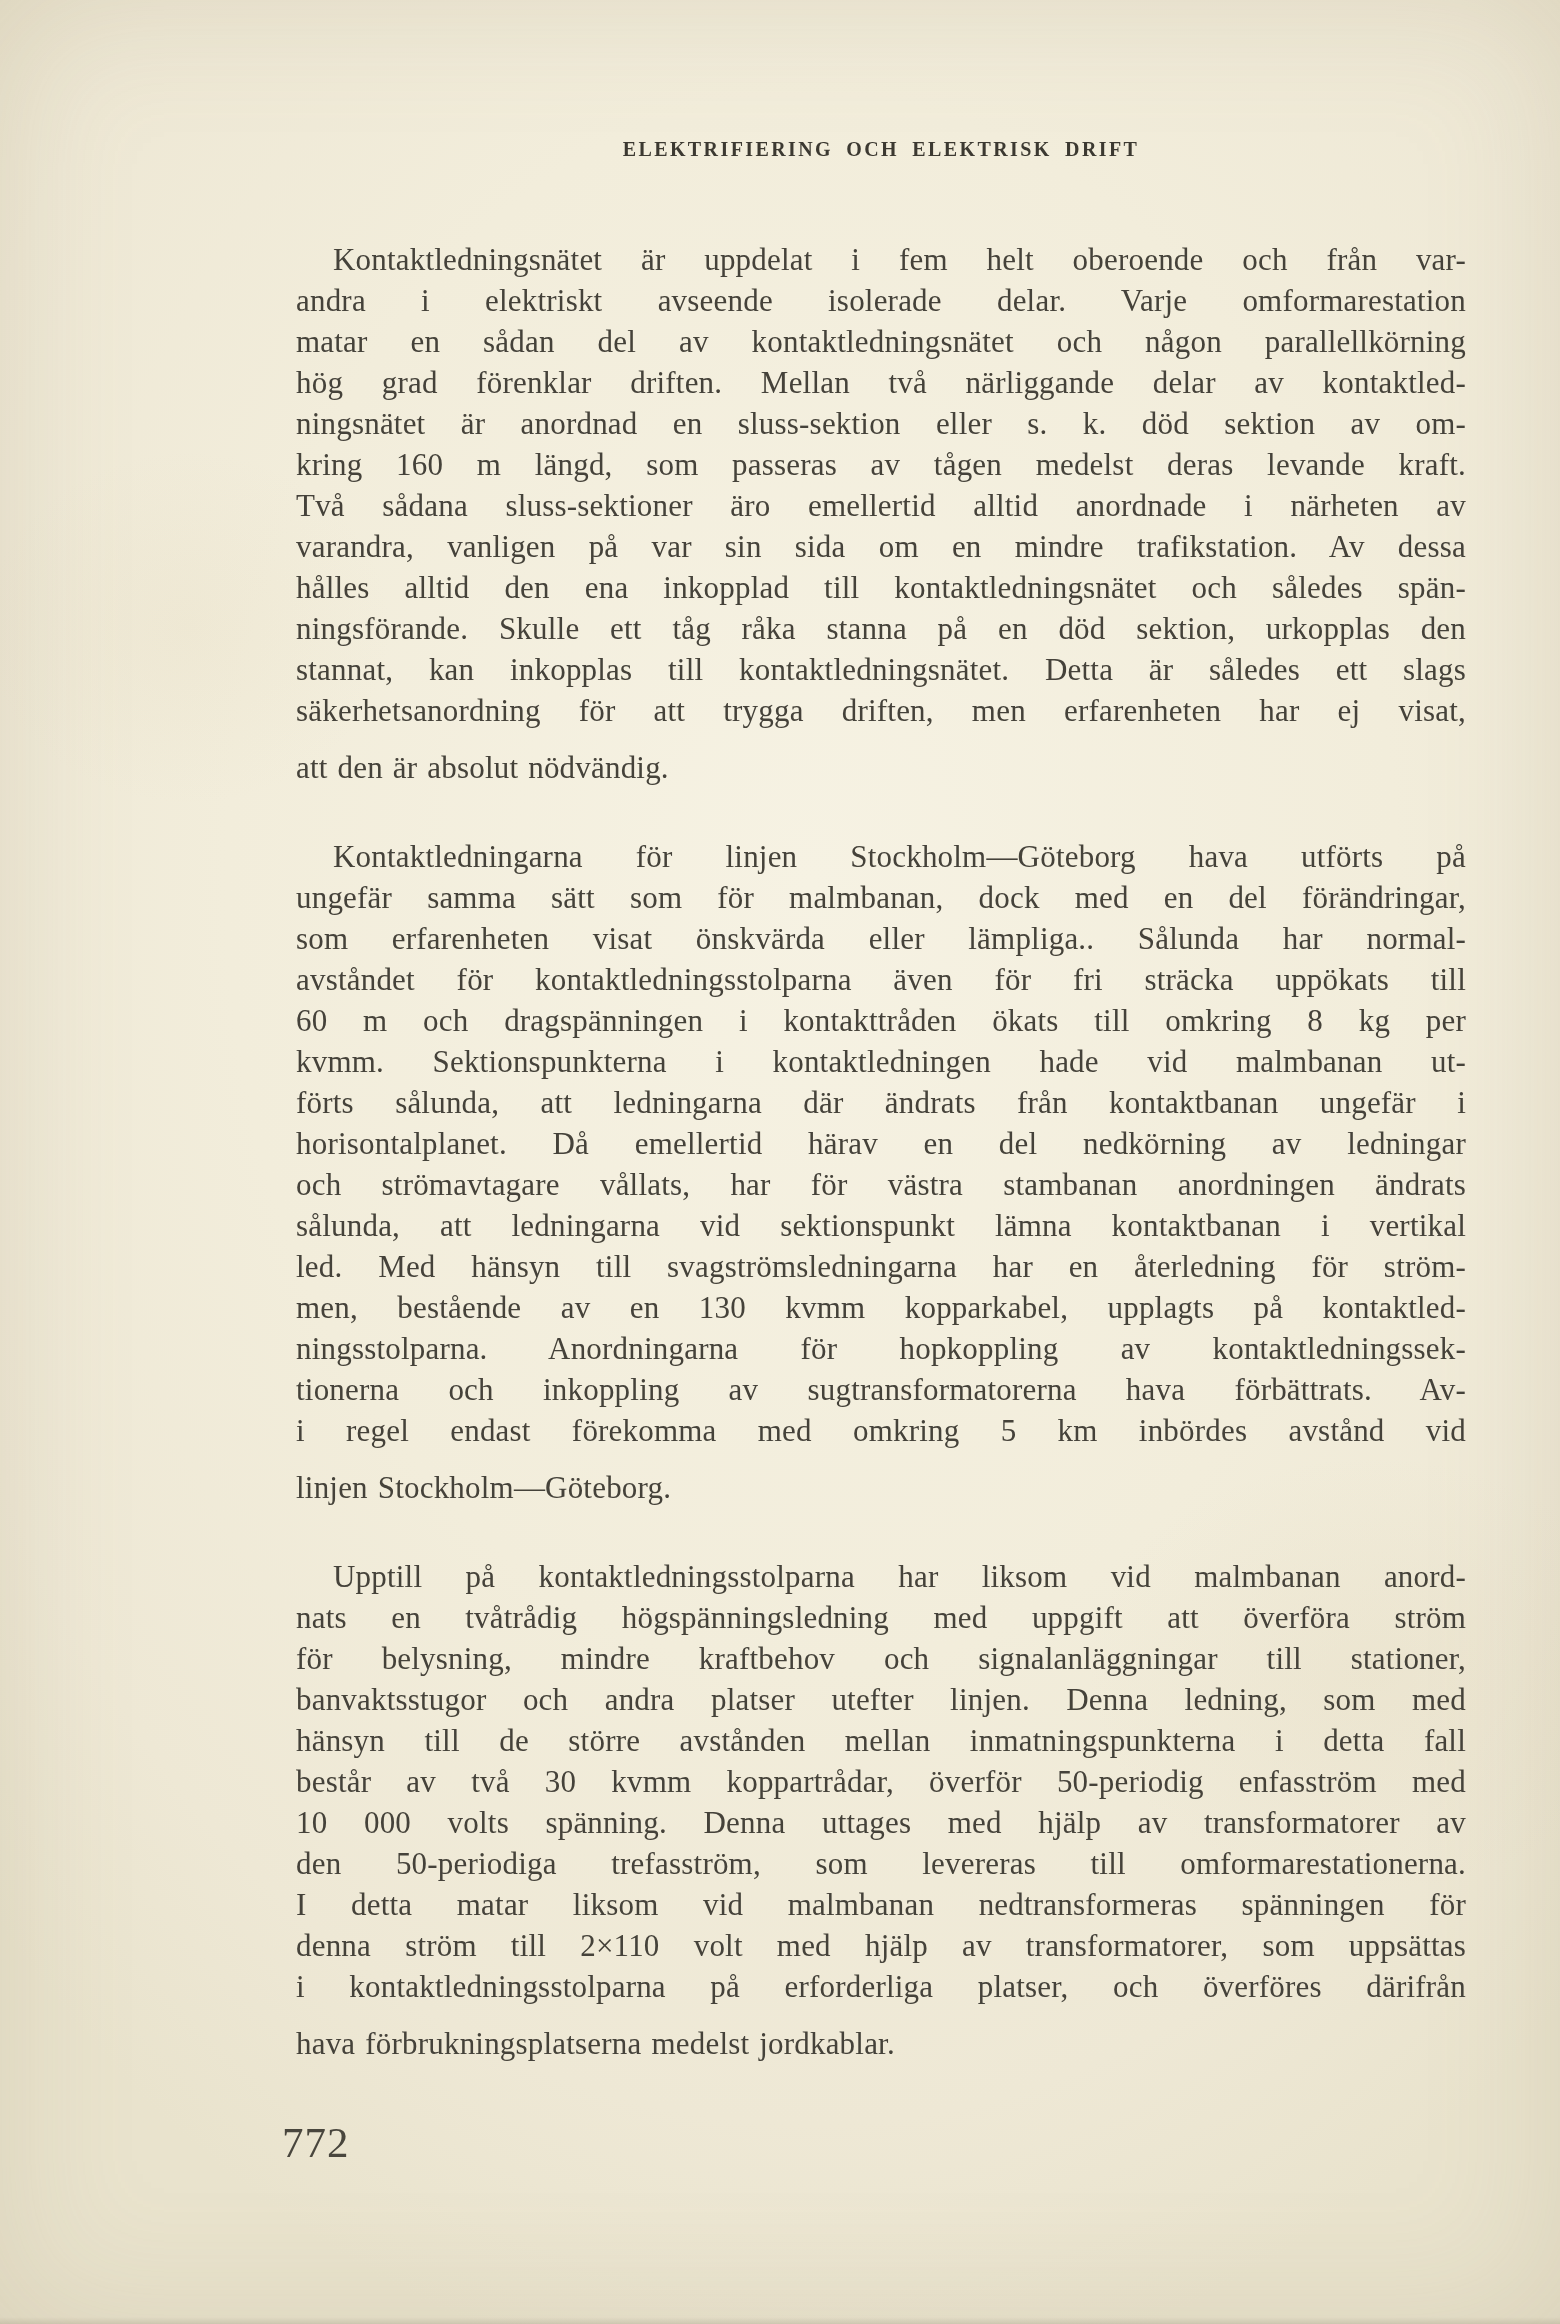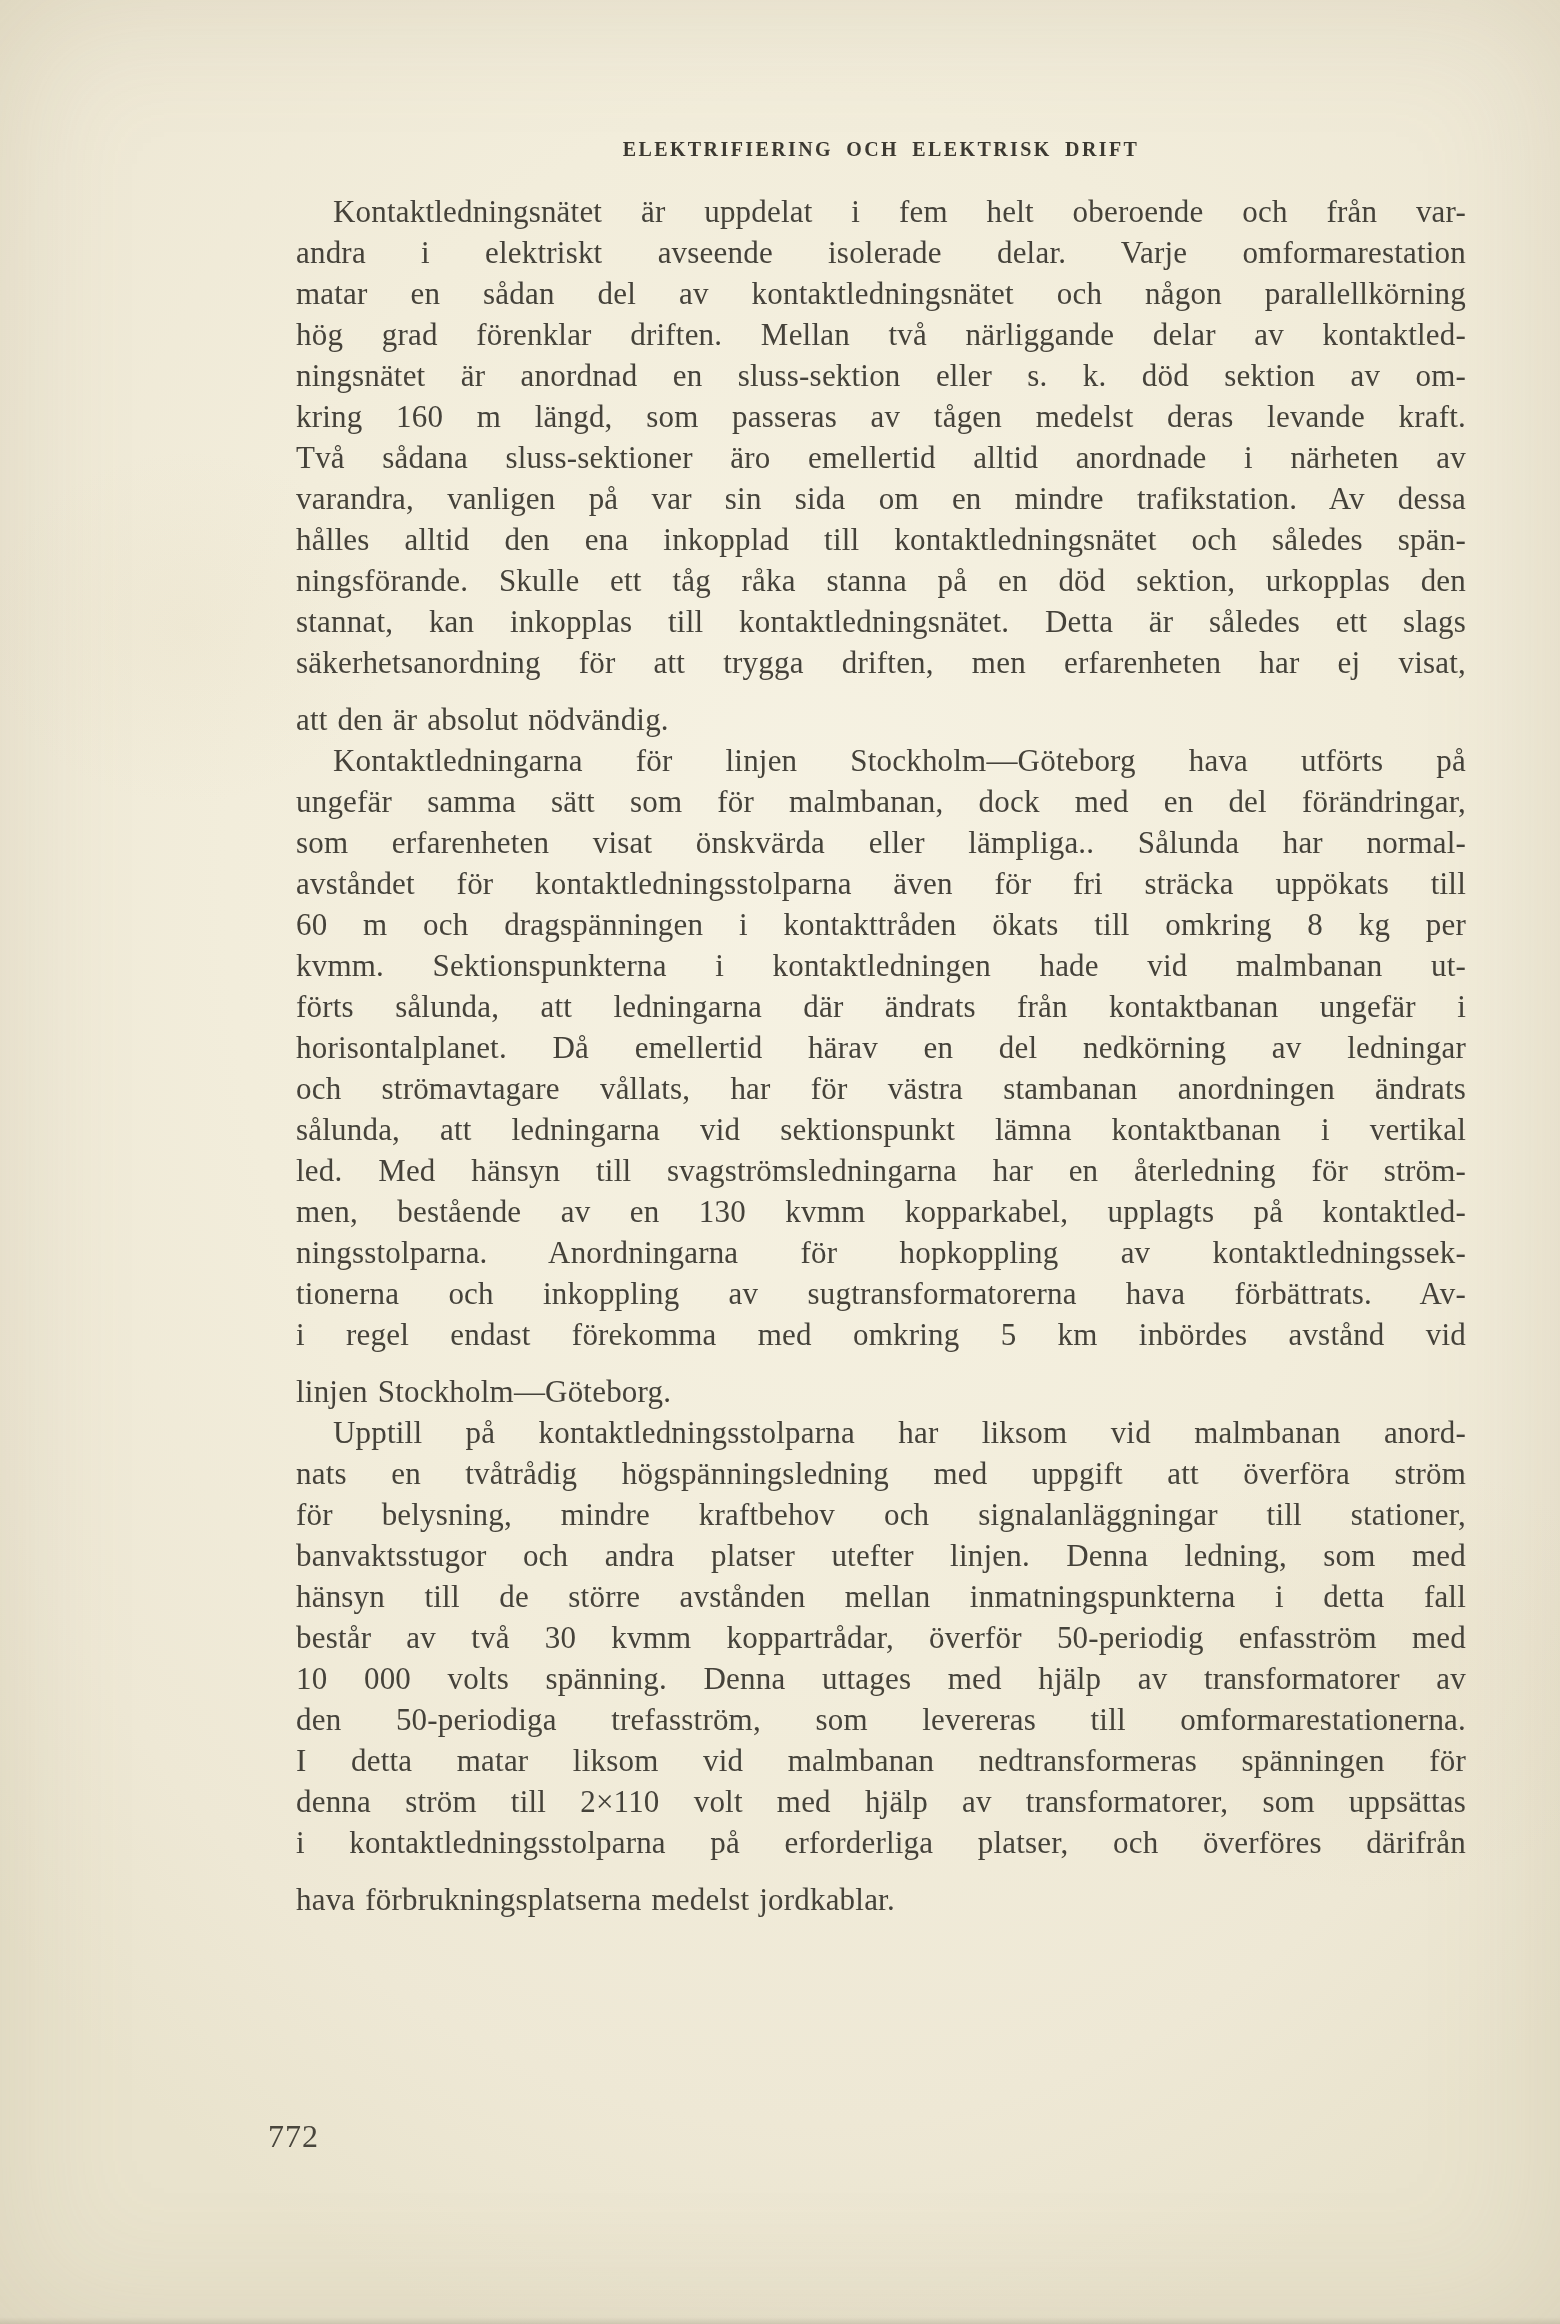--- a/index.html
+++ b/index.html
@@ -58,33 +58,34 @@
   }
   .line::after {
     content: "";
     display: inline-block;
     width: 100%;
     height: 0;
     vertical-align: top;
   }
   .line.indent {
     text-indent: 37px;
+    margin-top: 48px;
   }
   .line.flush {
     text-align: left;
     margin-top: 16px;
   }
   .line.flush::after {
     content: none;
   }
   .page-number {
     position: absolute;
-    left: 268px;
+    left: 282px;
     top: 2118px;
-    font-size: 32px;
+    font-size: 43px;
     color: #49463d;
     letter-spacing: 1px;
   }
 </style>
 </head>
 <body>
 
 <div class="page">
   <div class="running-header">ELEKTRIFIERING OCH ELEKTRISK DRIFT</div>
 

